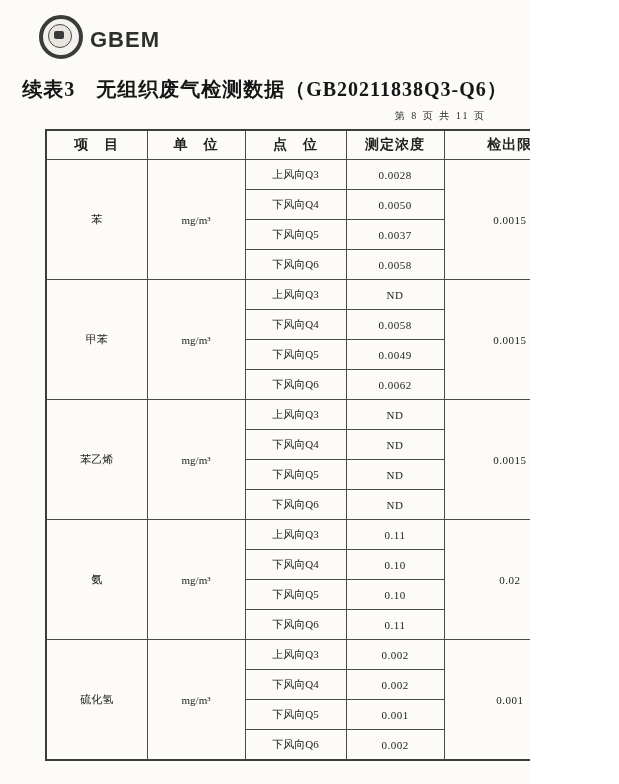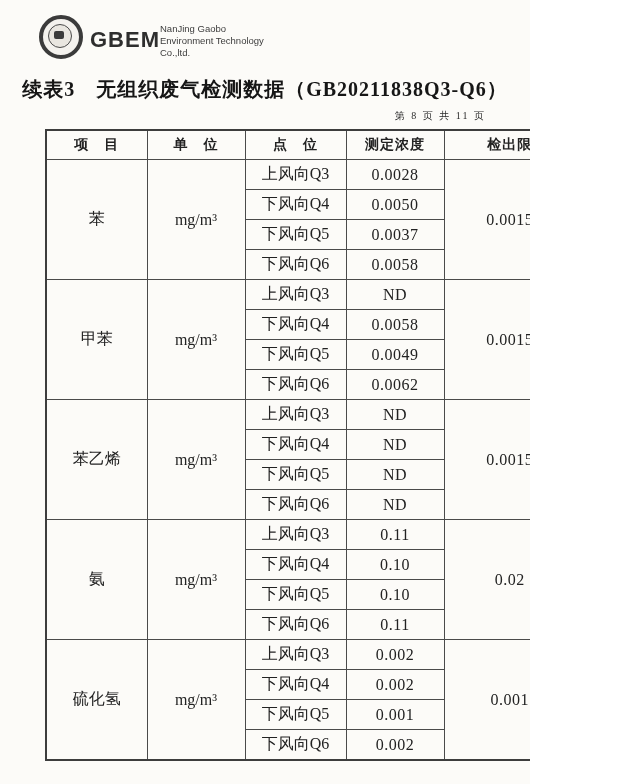--- a/index.html
+++ b/index.html
@@ -51,21 +51,21 @@
   
   table.doc-table {
     position:absolute; left:45px; top:129px;
     width:530px; height:616px;
     border-collapse:collapse; table-layout:fixed;
     background:transparent;
   }
   .doc-table th, .doc-table td {
     border:1px solid #4a4a4a;
     text-align:center; vertical-align:middle;
-    font-size:16px; color:#222; padding:0;
+    font-size:11px; color:#222; padding:0;
     overflow:hidden; white-space:nowrap;
   }
   .doc-table { border:2px solid #3d3d3d; }
   .doc-table thead th { height:28px; font-size:14px; letter-spacing:1px; font-weight:bold; }
   .doc-table td { height:29px; }
   .doc-table td[data-name="value-cell"],
   .doc-table td[data-name="limit-cell"] { letter-spacing:0.5px; }
   col.c-item  { width:101px; }
   col.c-unit  { width:98px;  }
   col.c-point { width:101px; }
@@ -75,25 +75,20 @@
 </head>
 <body>
 
 <div class="page" data-name="report-page">
 
   <div class="seal" data-name="company-seal-icon">
     <span class="inner" data-name="seal-inner-ring"></span>
     <span class="core" data-name="seal-emblem"></span>
   </div>
   <div class="logo-text" data-name="company-logo-text">GBEM</div>
-  <div class="company" data-name="company-name">
-    <div data-name="company-name-line1">NanJing Gaobo</div>
-    <div data-name="company-name-line2">Environment Technology</div>
-    <div data-name="company-name-line3">Co.,ltd.</div>
-  </div>
 
   <div class="title" data-name="page-title">续表3　无组织废气检测数据（GB20211838Q3-Q6）</div>
   <div class="page-indicator" data-name="page-indicator">第 8 页 共 11 页</div>
 
   <table class="doc-table" data-name="measurement-table">
     <colgroup>
       <col class="c-item">
         <col class="c-unit">
         <col class="c-point">
         <col class="c-value">

